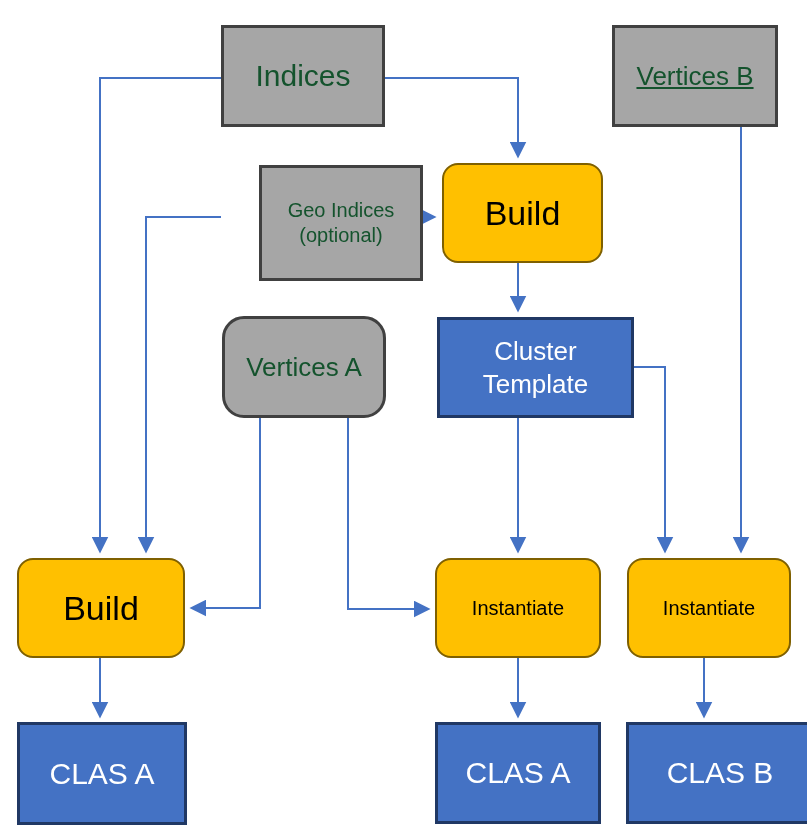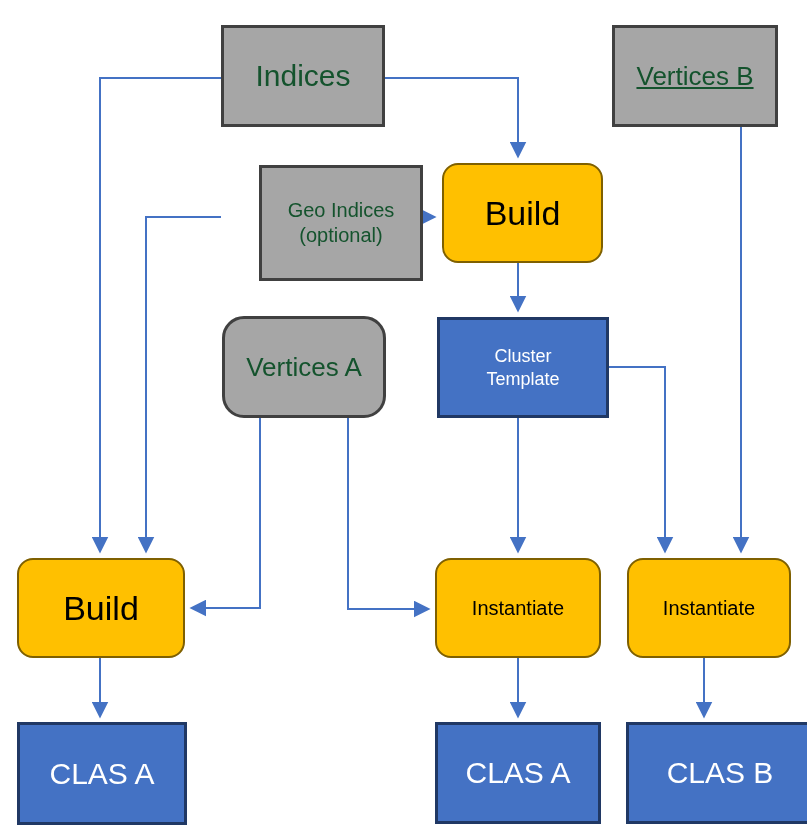--- a/index.html
+++ b/index.html
@@ -47,21 +47,21 @@
     border: 3px solid #203864;
     color: #ffffff;
   }
 
   
   #node-indices           { left: 221px; top: 25px;  width: 164px; height: 102px; font-size: 30px; }
   #node-vertices-b        { left: 612px; top: 25px;  width: 166px; height: 102px; font-size: 26px; text-decoration: underline; }
   #node-geo-indices       { left: 221px; top: 165px; width: 164px; height: 116px; font-size: 20px; margin-left: 38px; }
   #node-build-top         { left: 442px; top: 163px; width: 161px; height: 100px; font-size: 34px; }
   #node-vertices-a        { left: 222px; top: 316px; width: 164px; height: 102px; font-size: 26px; border-radius: 22px; }
-  #node-cluster-template  { left: 437px; top: 317px; width: 172px; height: 101px; font-size: 18px; }
+  #node-cluster-template  { left: 437px; top: 317px; width: 197px; height: 101px; font-size: 26px; }
   #node-build-left        { left: 17px;  top: 558px; width: 168px; height: 100px; font-size: 34px; }
   #node-instantiate-center{ left: 435px; top: 558px; width: 166px; height: 100px; font-size: 20px; }
   #node-instantiate-right { left: 627px; top: 558px; width: 164px; height: 100px; font-size: 20px; }
   #node-clas-a-left       { left: 17px;  top: 722px; width: 170px; height: 103px; font-size: 30px; }
   #node-clas-a-center     { left: 435px; top: 722px; width: 166px; height: 102px; font-size: 30px; }
   #node-clas-b            { left: 626px; top: 722px; width: 188px; height: 102px; font-size: 30px; }
 </style>
 </head>
 <body>
 

